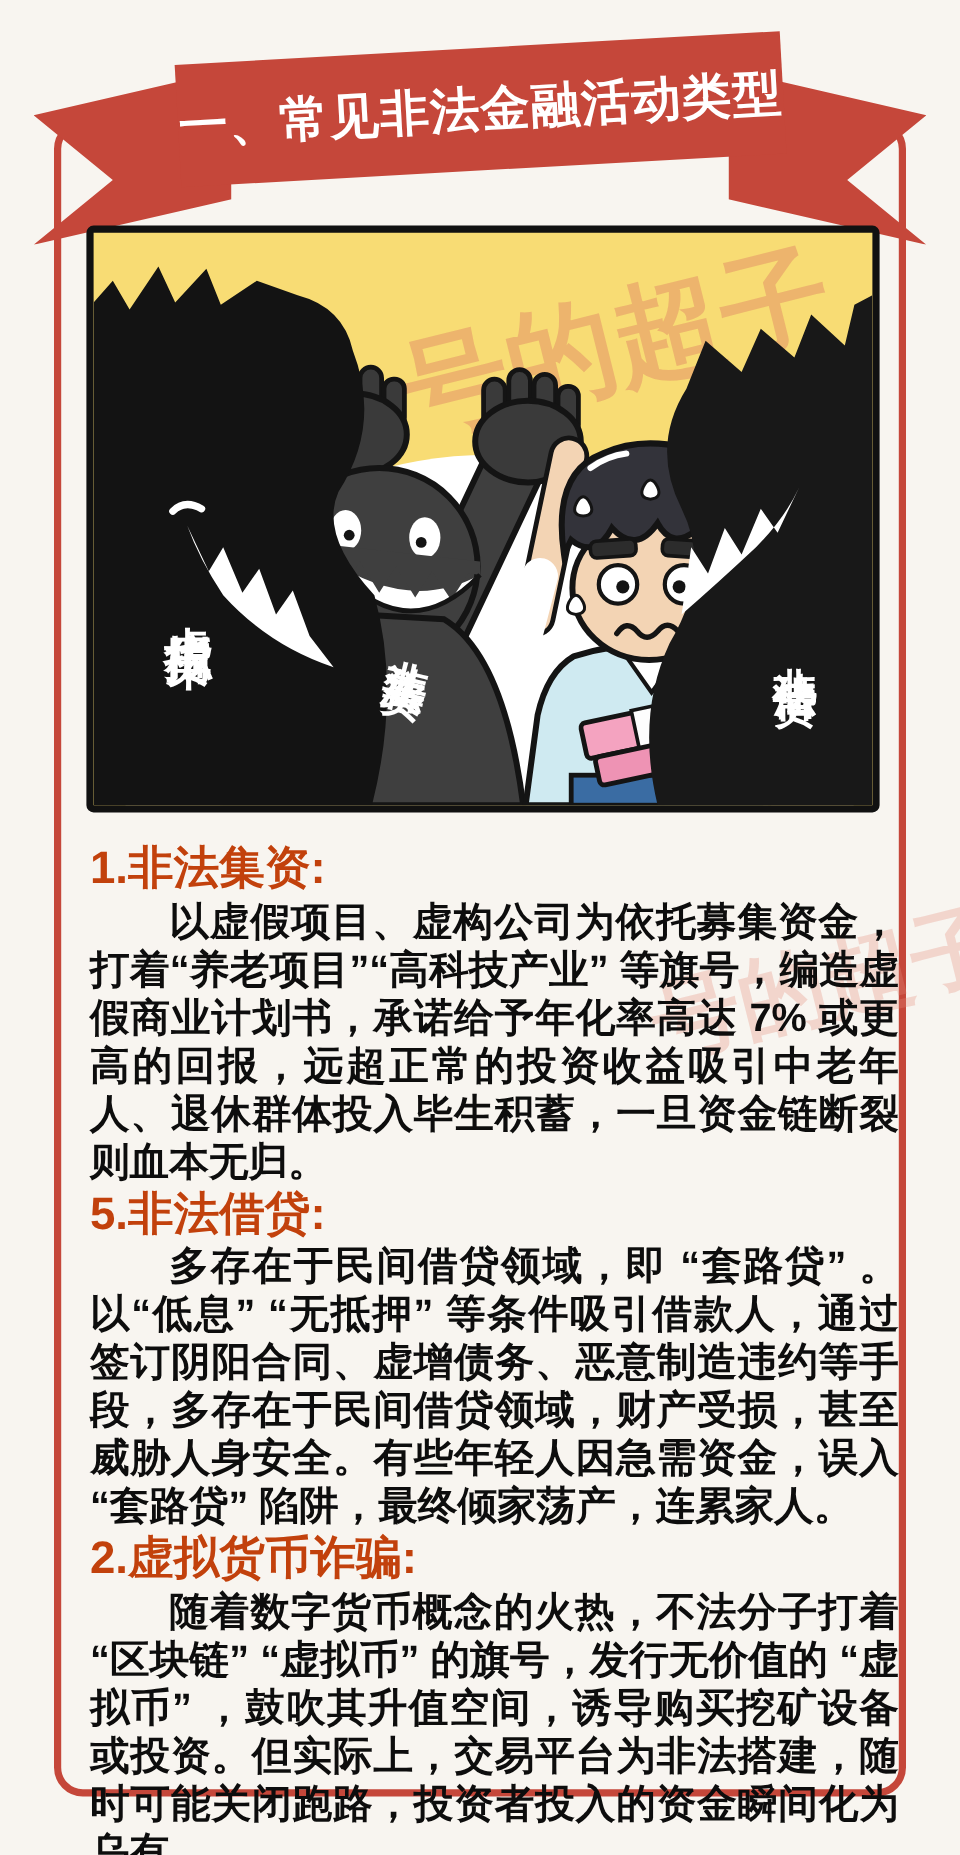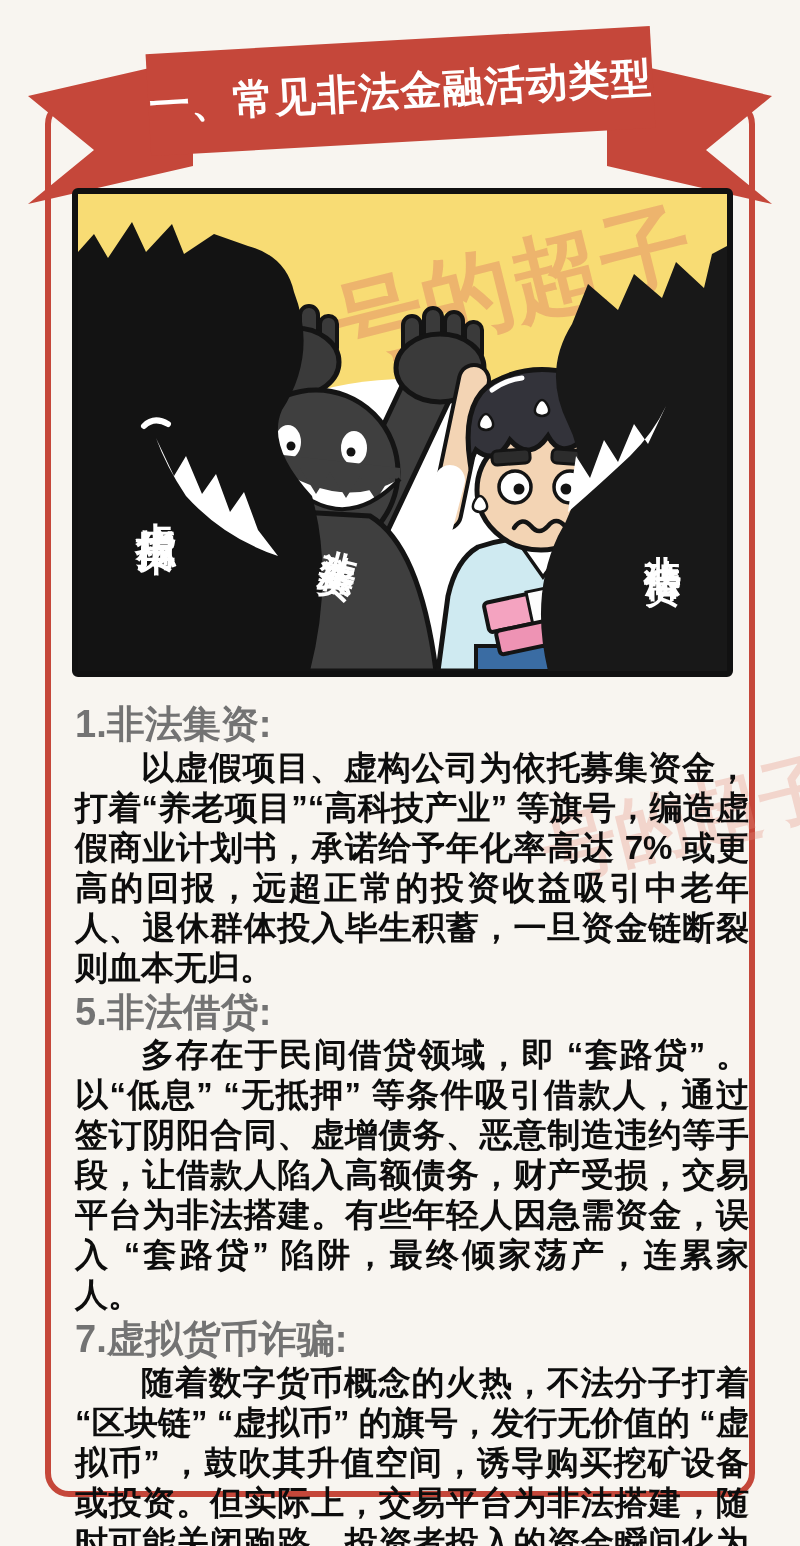--- a/index.html
+++ b/index.html
@@ -69,21 +69,21 @@
     font-size:74px; font-weight:bold; white-space:nowrap;
     color:rgba(228,140,122,0.30);
     transform:rotate(-14deg);
     z-index:1;
   }
   .copy{
     position:absolute; left:75px; top:700px; width:674px;
     z-index:2;
   }
   .sec-heading{
-    font-size:38px; font-weight:bold; color:#737373;
+    font-size:38px; font-weight:bold; color:#c2410c;
     line-height:1.2; margin-top:2px;
   }
   .sec-body{
     font-size:33px; font-weight:bold; color:#0d0d0d;
     line-height:40px; text-align:justify; text-indent:2em;
     letter-spacing:0px;
   }
 </style>
 </head>
 <body>
@@ -201,16 +201,16 @@
   <div class="vlabel vlabel-mid">非法集资</div>
   <div class="vlabel vlabel-right">非法借贷</div>
 </div>
 
 <div class="text-watermark">号的超子</div>
 
 <div class="copy">
   <div class="sec-heading">1.非法集资:</div>
   <p class="sec-body">以虚假项目、虚构公司为依托募集资金，打着“养老项目”“高科技产业” 等旗号，编造虚假商业计划书，承诺给予年化率高达 7% 或更高的回报，远超正常的投资收益吸引中老年人、退休群体投入毕生积蓄，一旦资金链断裂则血本无归。</p>
   <div class="sec-heading">5.非法借贷:</div>
-  <p class="sec-body">多存在于民间借贷领域，即 “套路贷” 。以“低息” “无抵押” 等条件吸引借款人，通过签订阴阳合同、虚增债务、恶意制造违约等手段，让借款人陷入高额债务，财产受损，交易平台为非法搭建。有些年轻人因急需资金，误入 “套路贷” 陷阱，最终倾家荡产，连累家人。</p>
-  <div class="sec-heading">7.虚拟货币诈骗:</div>
+  <p class="sec-body">多存在于民间借贷领域，即 “套路贷” 。以“低息” “无抵押” 等条件吸引借款人，通过签订阴阳合同、虚增债务、恶意制造违约等手段，多存在于民间借贷领域，财产受损，甚至威胁人身安全。有些年轻人因急需资金，误入 “套路贷” 陷阱，最终倾家荡产，连累家人。</p>
+  <div class="sec-heading">2.虚拟货币诈骗:</div>
   <p class="sec-body">随着数字货币概念的火热，不法分子打着 “区块链” “虚拟币” 的旗号，发行无价值的 “虚拟币” ，鼓吹其升值空间，诱导购买挖矿设备或投资。但实际上，交易平台为非法搭建，随时可能关闭跑路，投资者投入的资金瞬间化为乌有。</p>
 </div>
 
 </body></html>

